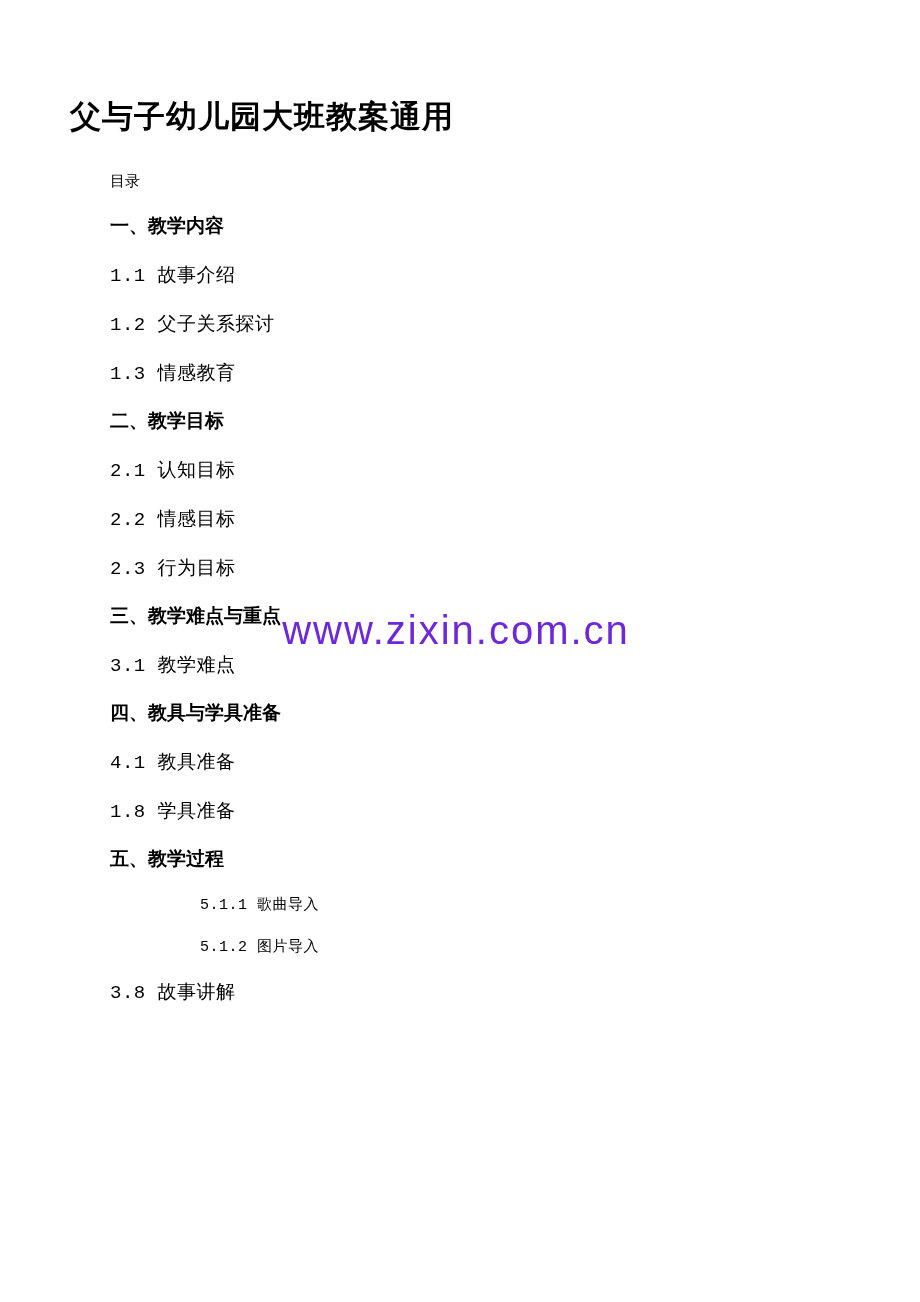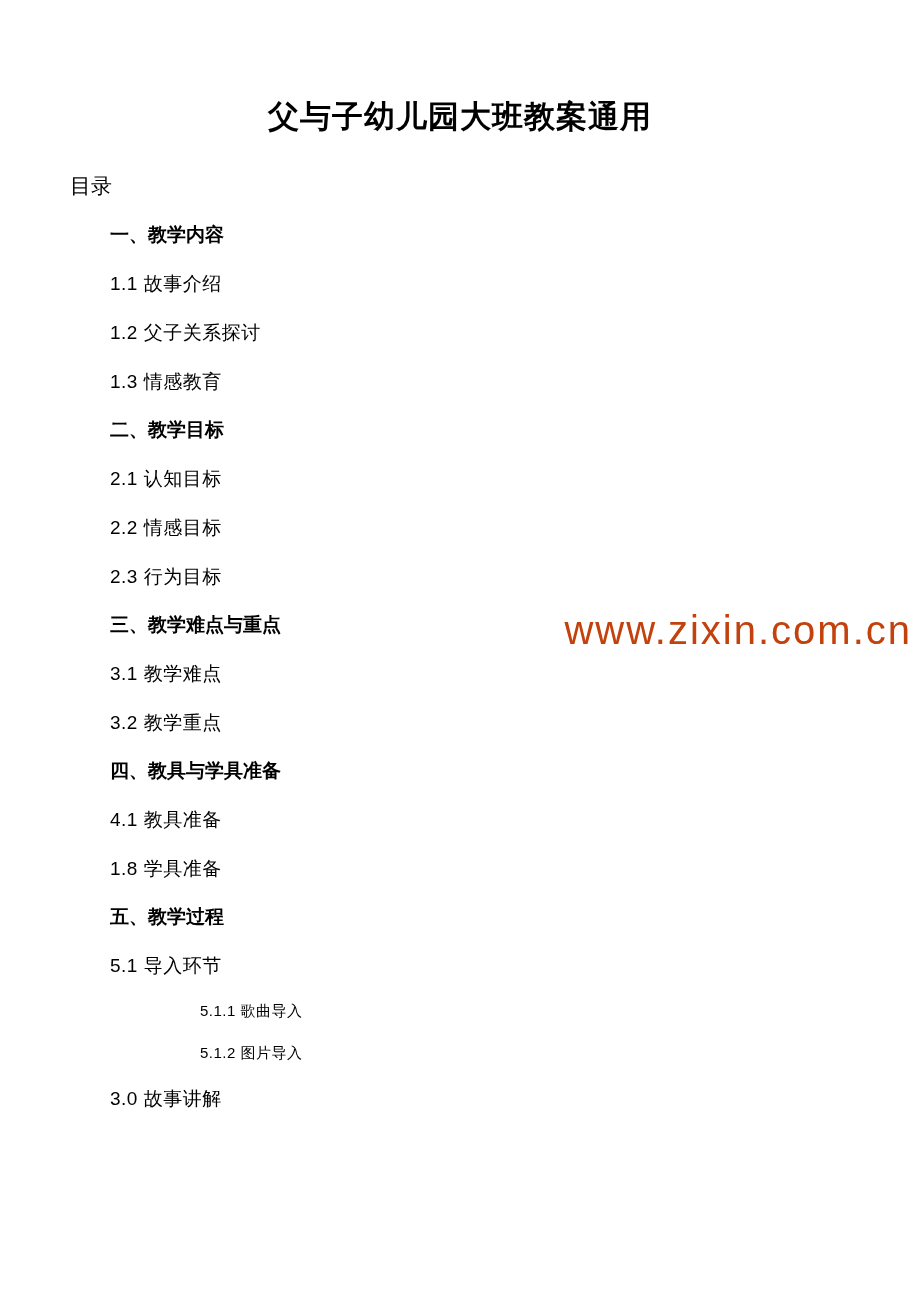--- a/index.html
+++ b/index.html
@@ -17,37 +17,37 @@
     height: 1302px;
     margin: 0 auto;
     background: #ffffff;
     overflow: hidden;
     box-sizing: border-box;
     padding: 0 70px;
   }
   .doc-title {
     margin: 0;
     padding-top: 96px;
-    text-align: center;
     font-size: 31px;
     font-weight: bold;
     letter-spacing: 1px;
     font-family: "Liberation Serif", "DejaVu Serif", serif;
   }
   .toc-label {
     margin-top: 34px;
-    font-size: 21px;
+    margin-left: 40px;
+    font-size: 15px;
     font-family: "Liberation Serif", "DejaVu Serif", serif;
   }
   .toc {
     margin-top: 14px;
     margin-left: 40px;
   }
   .toc-entry {
-    font-family: Liberation Sans, sans-serif;
+    font-family: Liberation Mono, monospace;
   }
   .lvl1 {
     font-size: 19px;
     font-weight: bold;
     margin-top: 22px;
     margin-bottom: 0;
   }
   .lvl2 {
     font-size: 19px;
     font-weight: normal;
@@ -59,24 +59,24 @@
     font-weight: normal;
     margin-top: 23px;
     margin-left: 90px;
     letter-spacing: 0.5px;
   }
   .watermark {
     position: absolute;
     left: 0;
     right: 8px;
     top: 608px;
-    text-align: right;
+    text-align: center;
     font-size: 40px;
     letter-spacing: 2px;
-    color: #c2410c;
+    color: #6d28d9;
     font-family: "Liberation Sans", sans-serif;
     pointer-events: none;
     user-select: none;
     white-space: nowrap;
   }
 </style>
 </head>
 <body>
 
 <div class="page">
@@ -89,26 +89,24 @@
       <div class="toc-entry lvl1">一、教学内容</div>
       <div class="toc-entry lvl2">1.1 故事介绍</div>
       <div class="toc-entry lvl2">1.2 父子关系探讨</div>
       <div class="toc-entry lvl2">1.3 情感教育</div>
       <div class="toc-entry lvl1">二、教学目标</div>
       <div class="toc-entry lvl2">2.1 认知目标</div>
       <div class="toc-entry lvl2">2.2 情感目标</div>
       <div class="toc-entry lvl2">2.3 行为目标</div>
       <div class="toc-entry lvl1">三、教学难点与重点</div>
       <div class="toc-entry lvl2">3.1 教学难点</div>
-      <div class="toc-entry lvl2">3.2 教学重点</div>
       <div class="toc-entry lvl1">四、教具与学具准备</div>
       <div class="toc-entry lvl2">4.1 教具准备</div>
       <div class="toc-entry lvl2">1.8 学具准备</div>
       <div class="toc-entry lvl1">五、教学过程</div>
-      <div class="toc-entry lvl2">5.1 导入环节</div>
       <div class="toc-entry lvl3">5.1.1 歌曲导入</div>
       <div class="toc-entry lvl3">5.1.2 图片导入</div>
-      <div class="toc-entry lvl2">3.0 故事讲解</div>
+      <div class="toc-entry lvl2">3.8 故事讲解</div>
     </nav>
 
   <div class="watermark">www.zixin.com.cn</div>
 
 </div>
 
 </body></html>

